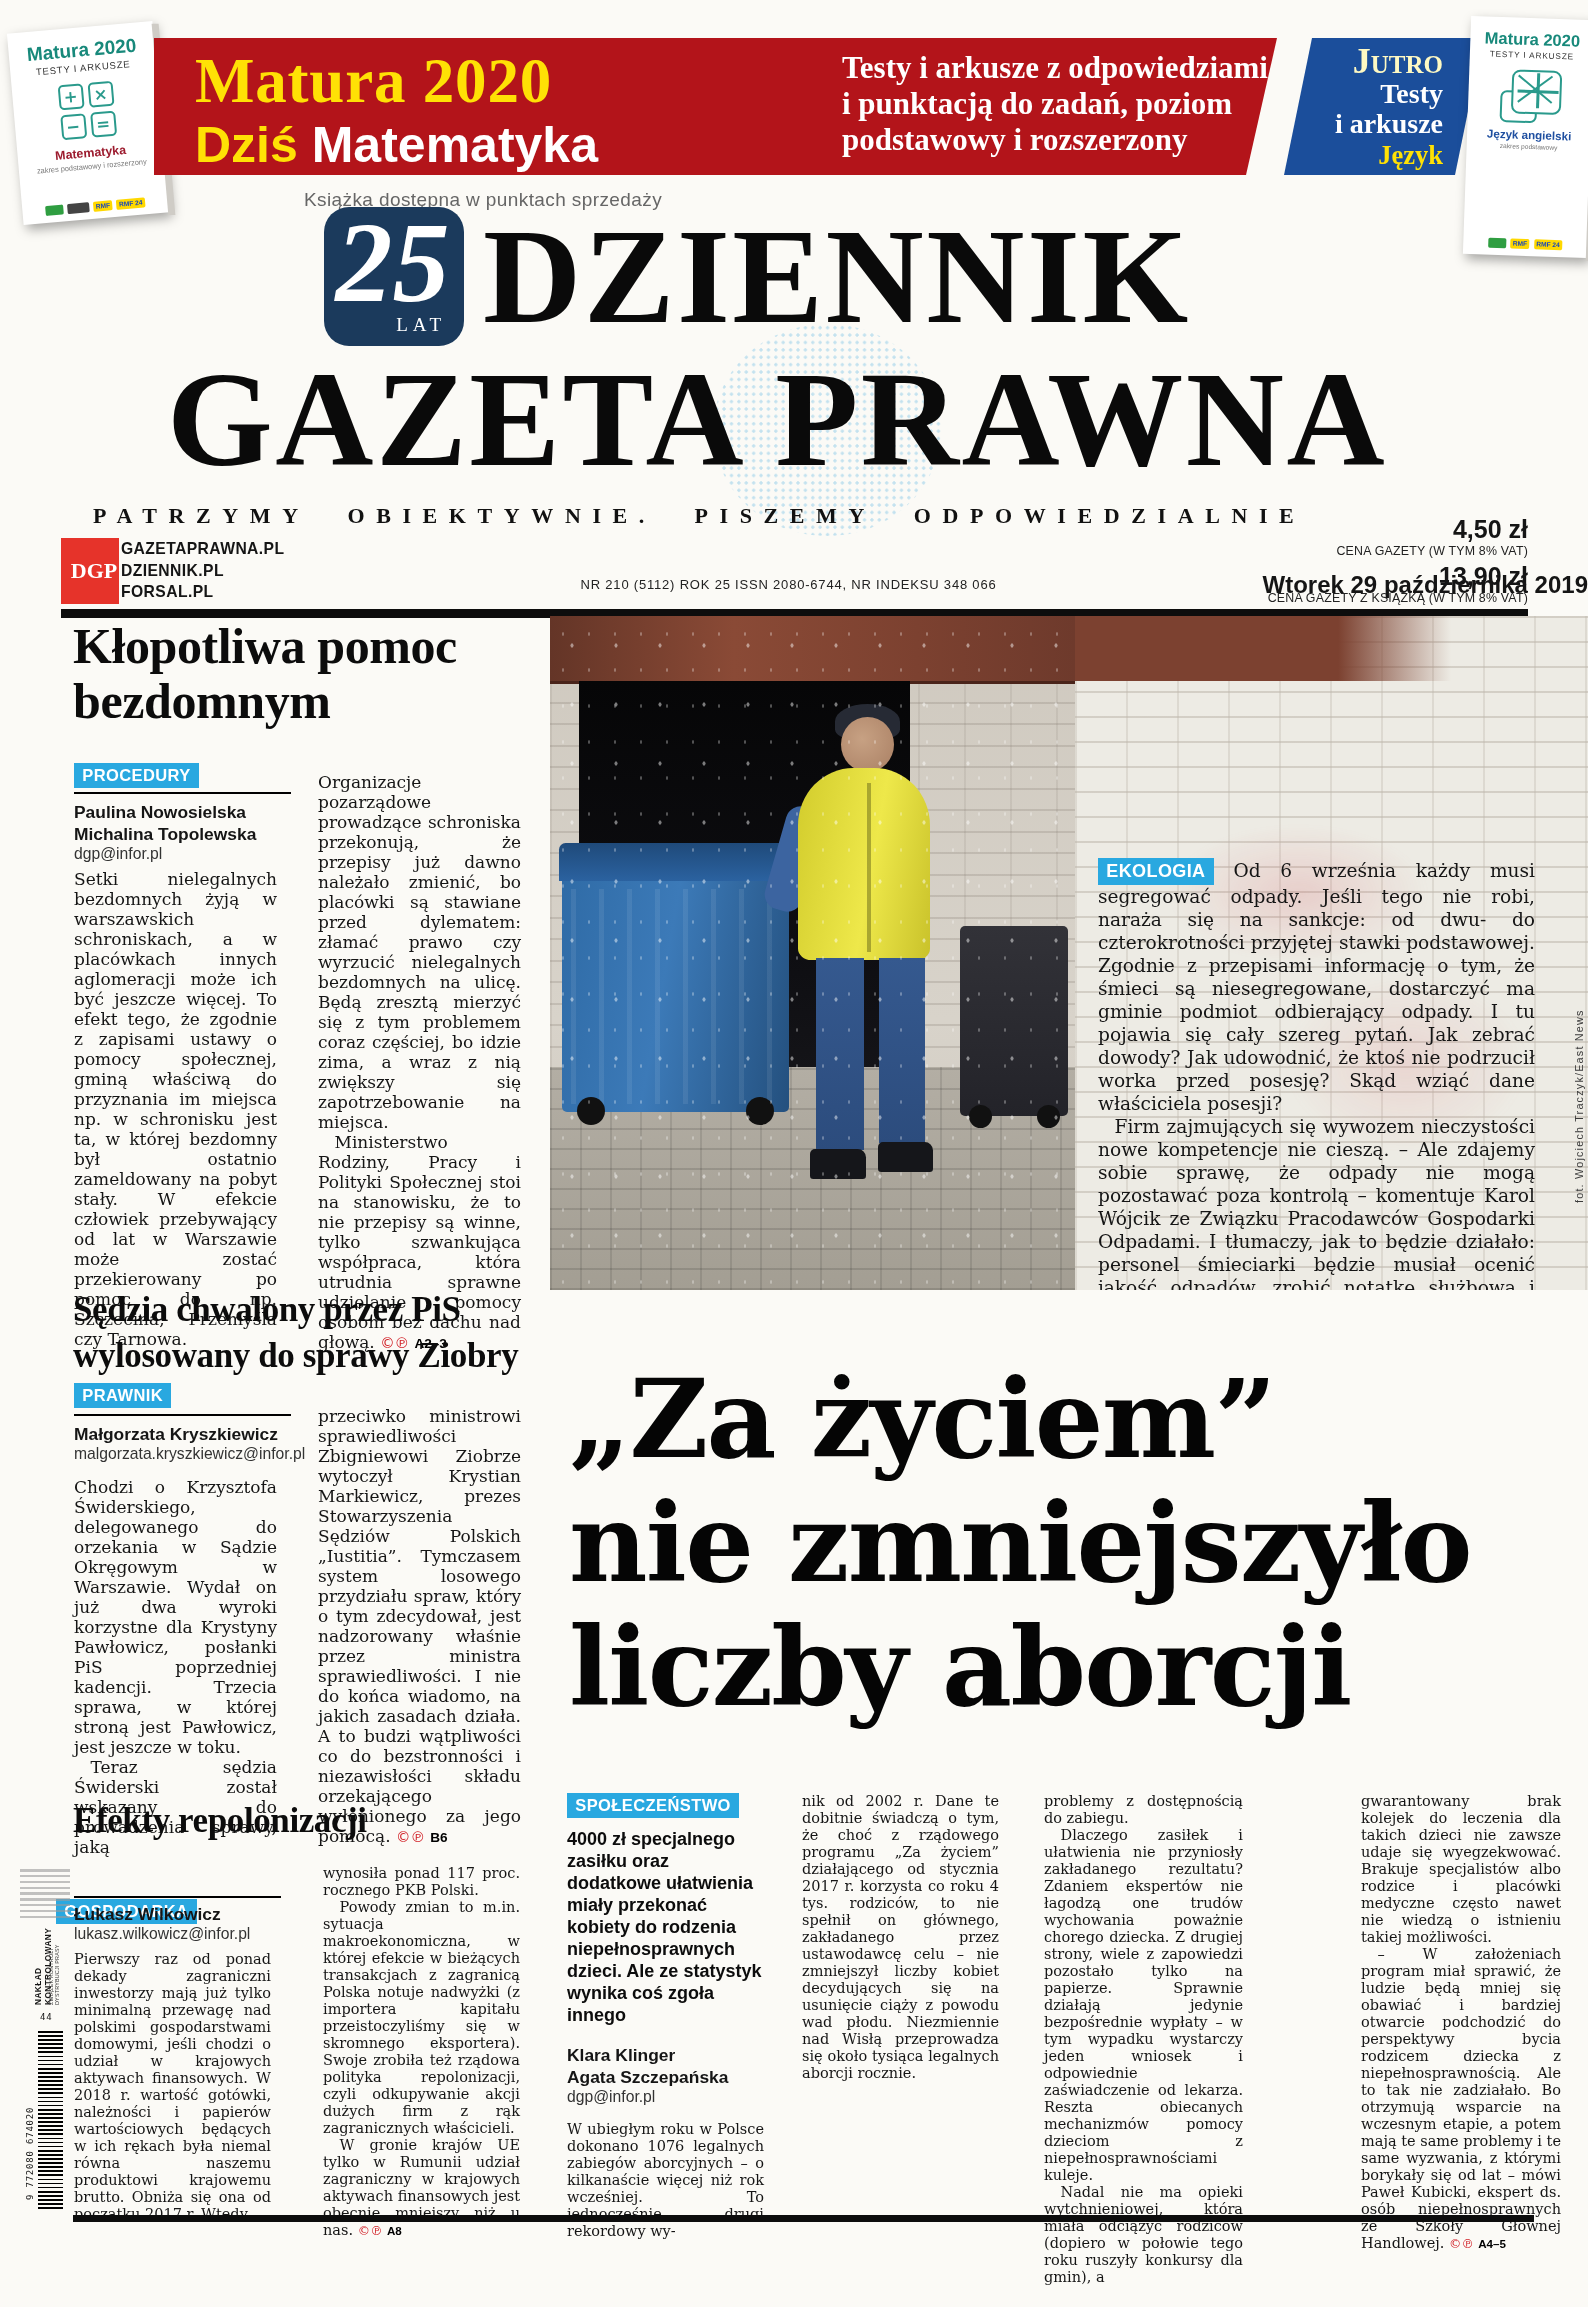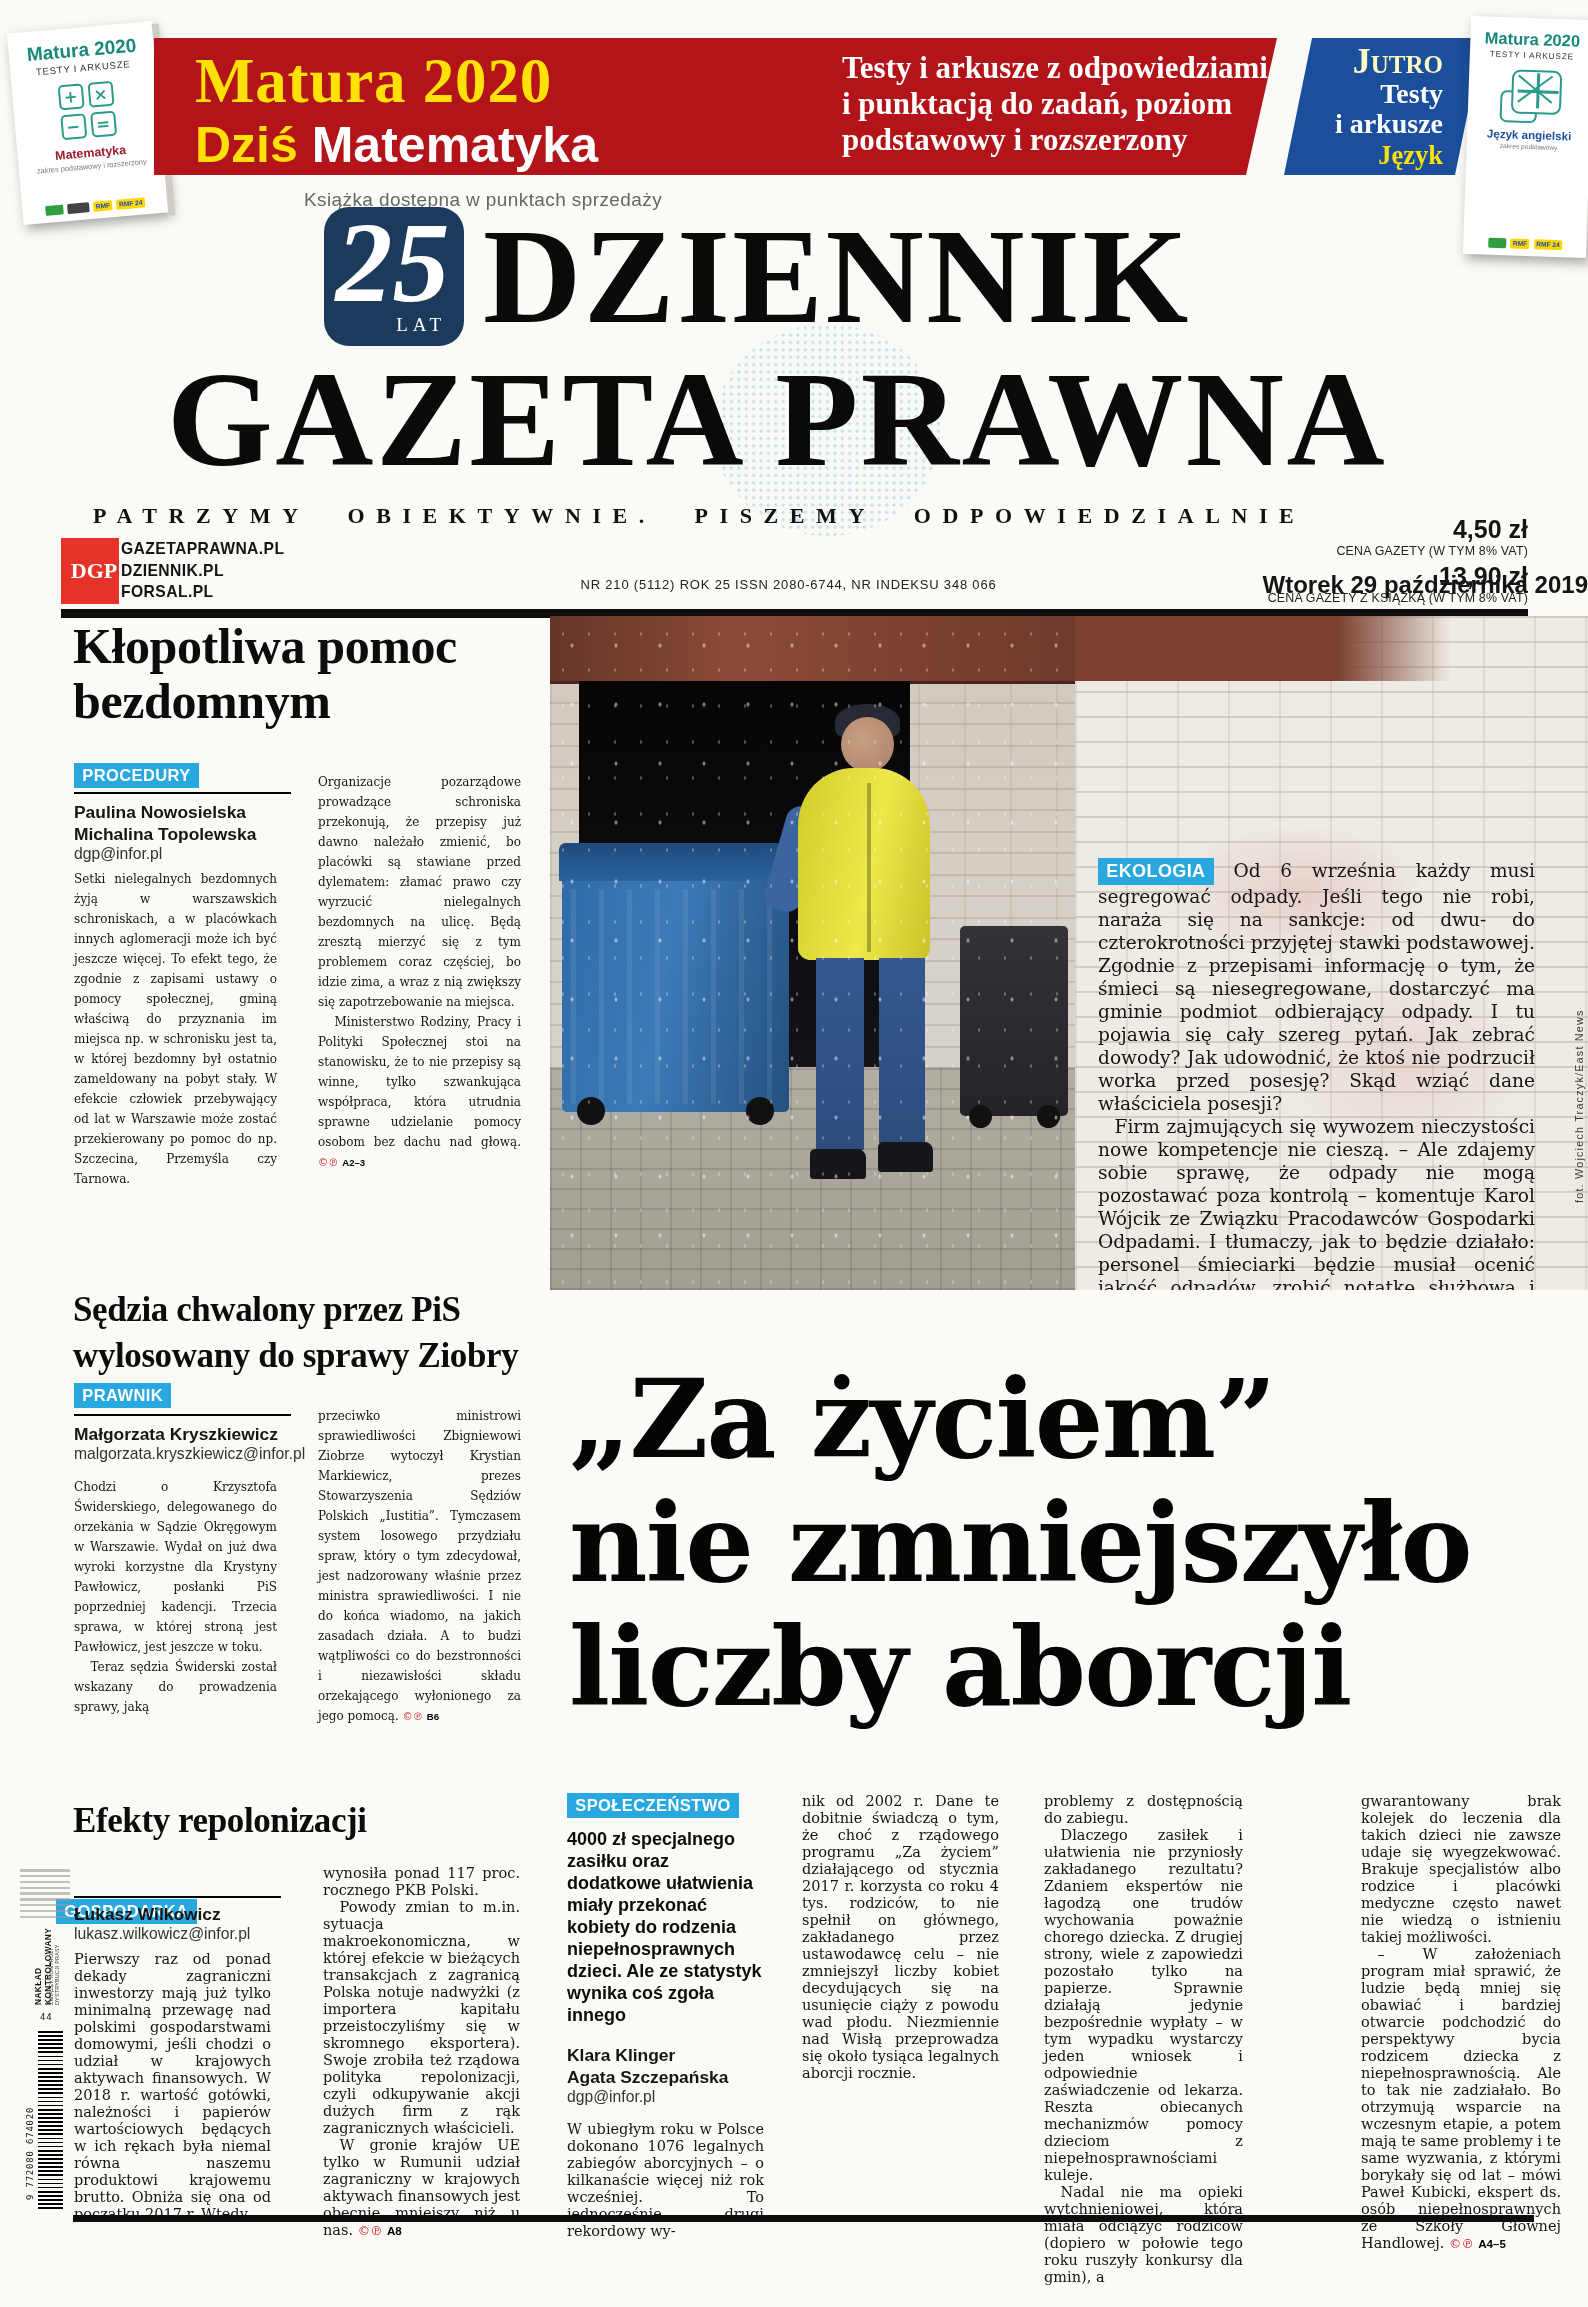--- a/index.html
+++ b/index.html
@@ -53,21 +53,21 @@
   .urls{font:700 15.7px "Liberation Sans",sans-serif;line-height:21.5px;letter-spacing:0.4px;}
   .dateline{font:700 24px "Liberation Sans",sans-serif;text-align:right;margin-top:32px;}
   .issue{font:400 13px "Liberation Sans",sans-serif;letter-spacing:0.8px;text-align:center;color:#222;}
   .hbar{background:#0d0d0d;}
   
   .hl{font-family:"Liberation Serif",serif;font-weight:700;color:#0c0c0c;letter-spacing:-0.4px;}
   .tag{display:inline-block;background:#29a8e0;color:#fff;font:700 16.5px "Liberation Sans",sans-serif;padding:2.5px 8.3px 3.3px;letter-spacing:0.4px;}
   .rule{border-top:2.1px solid #000;}
   .auth{font:700 17.4px "Liberation Sans",sans-serif;line-height:22px;}
   .email{font:400 15.7px "Liberation Sans",sans-serif;color:#333;}
-  .body{font-size:12px;line-height:20px;text-align:justify;}
+  .body{font-size:17px;line-height:20px;text-align:justify;}
   .body p,.bodysm p,.feat p{margin:0;}
   .ind{text-indent:16.5px;}
   .bodysm{font-size:14.5px;line-height:17px;text-align:justify;}
   .feat{font-size:18.6px;line-height:23px;text-align:justify;}
   .mk{color:#d2232a;font-family:"DejaVu Sans",sans-serif;font-size:.85em;white-space:nowrap;}
   .pg{font:700 .8em "Liberation Sans",sans-serif;color:#000;}
   .lead{font:700 18px "Liberation Sans",sans-serif;line-height:22px;color:#0c0c0c;}
   
   .scene{background:linear-gradient(#cfc9bf,#d8d3ca 60%,#cdc7bd);overflow:hidden;}
   .bricks{position:absolute;inset:0;background:

